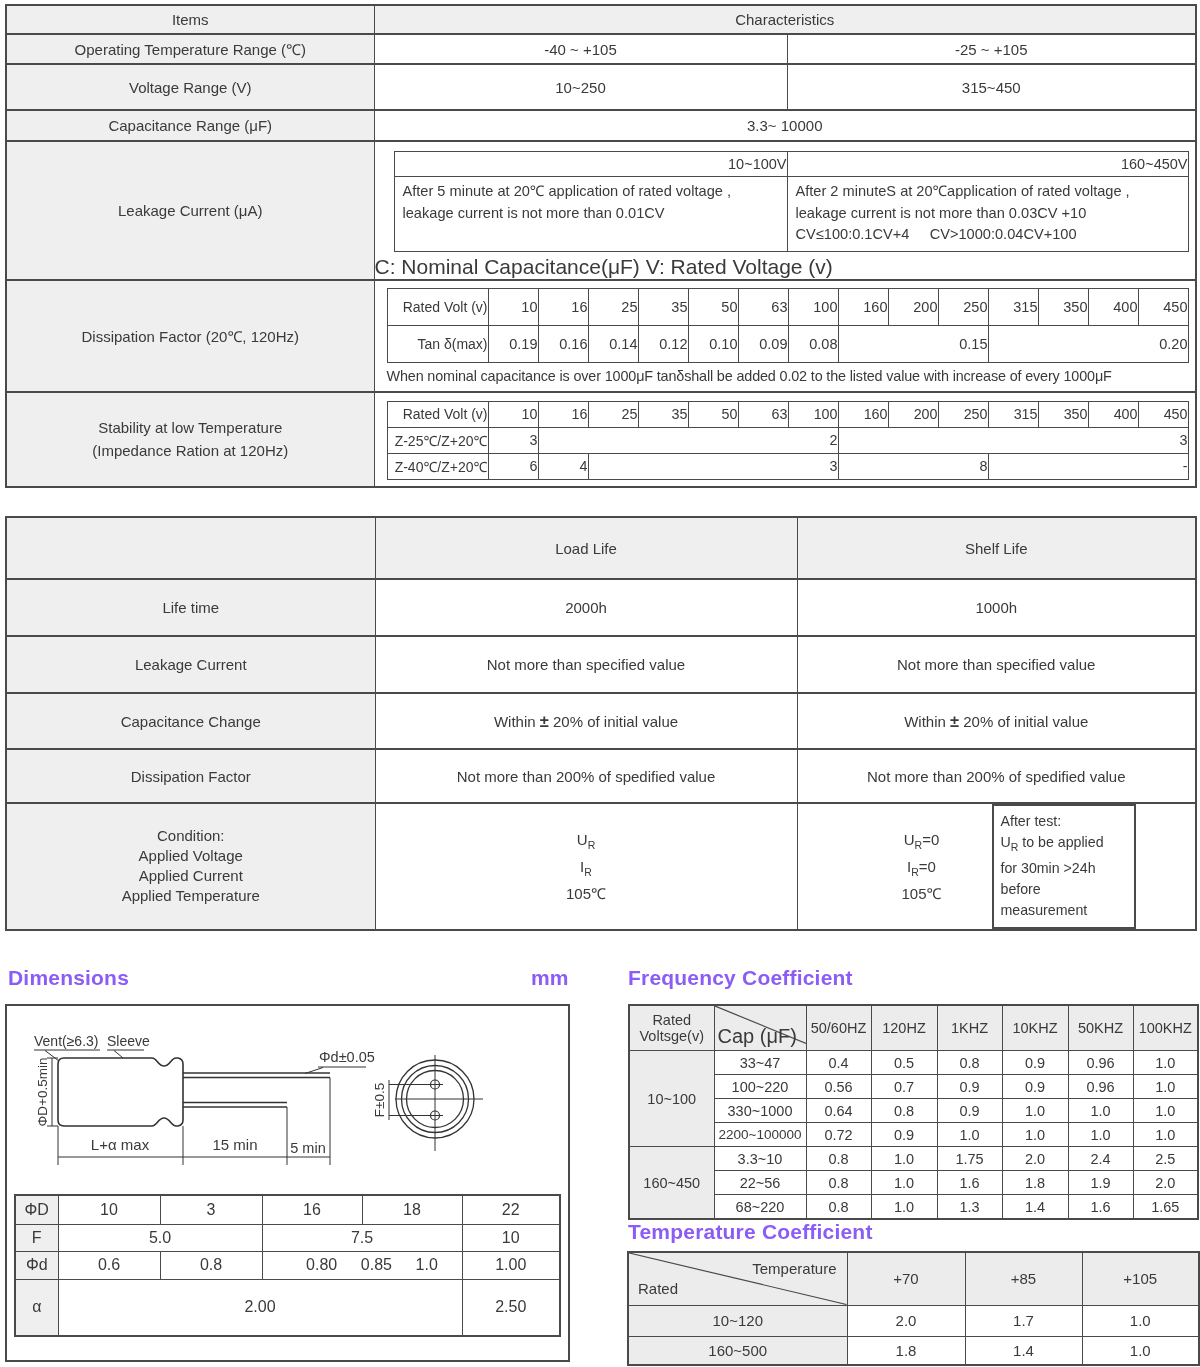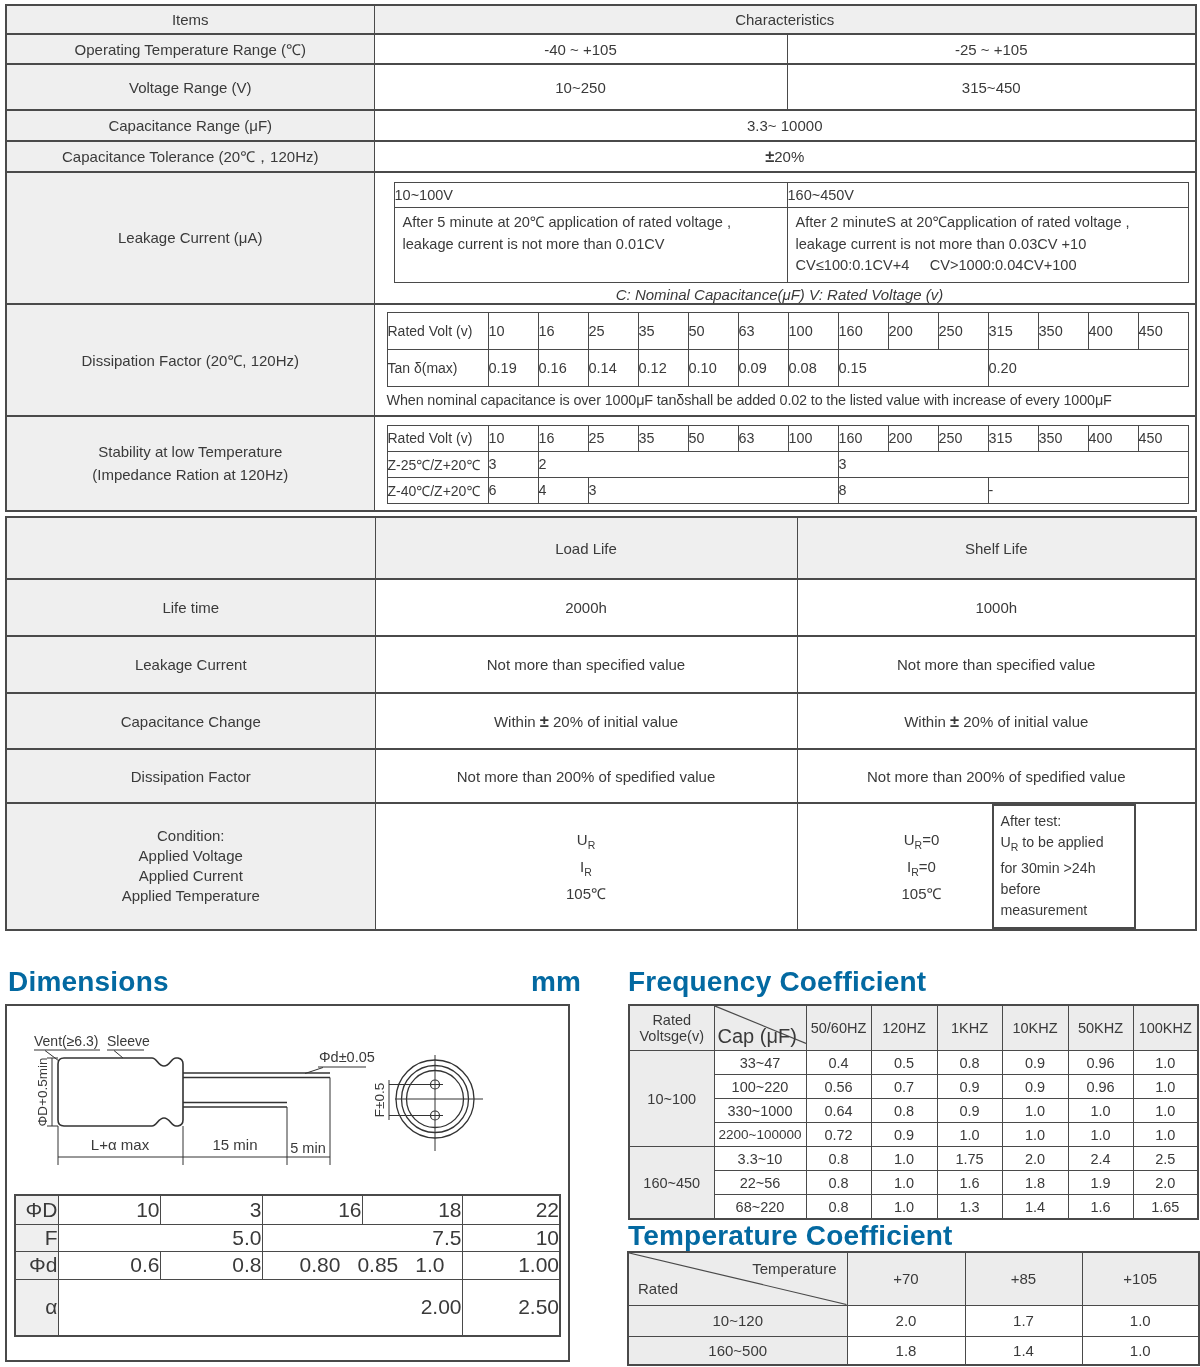--- a/index.html
+++ b/index.html
@@ -7,51 +7,51 @@
   .page{position:absolute;inset:0;background:#fff;}
   table{border-collapse:collapse;table-layout:fixed;}
   
   .t1,.t2{position:absolute;left:5px;width:1190px;border:2px solid #4a4a4a;}
   .t1{top:4px;}
   .t2{top:516px;}
   .t1 td,.t2 td{border:1px solid #4a4a4a;border-top-width:2px;border-bottom-width:2px;font-size:15px;text-align:center;vertical-align:middle;padding:0;}
   .lab{background:#efefef;}
   
   .mini{border:1px solid #4a4a4a;}
-  .mini td{border:1px solid #4a4a4a;font-size:14.5px;text-align:left;vertical-align:middle;padding:0;}
+  .mini td{border:1px solid #4a4a4a;font-size:14.5px;text-align:right;vertical-align:middle;padding:0;}
   .bigcell{text-align:left !important;vertical-align:top !important;}
   .leak{width:794px;margin:9px 0 0 19px;}
   .leak .lh td{height:24px;}
   .leak .lb td{text-align:left;padding:4px 8px 5px 8px;line-height:21.5px;font-size:14.6px;vertical-align:top;}
-  .footnote{text-align:center;font-size:15px;margin-top:3px;width:810px;font-style:italic;}
+  .footnote{font-size:21px;margin-top:3px;width:810px;}
   .diss,.stab{width:801px;margin-left:12px;}
   .diss{margin-top:7px;}
   .diss td{height:36px;}
   .stab{margin-top:8px;}
   .stab td{height:25px;font-size:14.3px;}
   .rv{font-size:14px !important;}
   .dissnote{font-size:14.4px;margin:5px 0 0 12px;text-align:left;letter-spacing:-0.15px;white-space:nowrap;}
   .stlab div{line-height:23px;}
   
   .condlab div{line-height:20px;}
   .condv div{line-height:21px;}
   sub{font-size:10.5px;}
   .pm{font-weight:bold;font-size:16.5px;}
   .shelfwrap{display:flex;align-items:center;padding-left:58px;}
   .condvleft{width:132px;text-align:center;}
   .notebox{border:2px solid #4a4a4a;width:126px;margin-left:4px;padding:5px 7px 6px 7px;text-align:left;font-size:14.2px;line-height:17px;}
   
-  .sec-title{position:absolute;font-size:28px;font-weight:bold;color:#0369a1;letter-spacing:0.2px;}
+  .sec-title{position:absolute;font-size:21px;font-weight:bold;color:#8b5cf6;letter-spacing:0.2px;}
   
   .dimbox{position:absolute;left:5px;top:1004px;width:561px;height:354px;border:2px solid #4a4a4a;}
   .draw{position:absolute;left:0;top:8px;}
   .draw line,.draw path,.draw circle{stroke:#333;fill:none;}
   .draw text{fill:#3a3a3a;stroke:none;font-family:"Liberation Sans",sans-serif;}
   .dimt{position:absolute;left:7px;top:188px;width:545px;border:2px solid #4a4a4a;}
-  .dimt td{border:1px solid #4a4a4a;font-size:21px;text-align:right;vertical-align:middle;padding:0;}
+  .dimt td{border:1px solid #4a4a4a;font-size:16px;text-align:center;vertical-align:middle;padding:0;}
   .spread{display:flex;justify-content:space-evenly;padding-left:20px;}
   
   .freqt{position:absolute;left:628px;top:1004px;width:569px;border:2px solid #4a4a4a;}
   .freqt td{border:1px solid #4a4a4a;font-size:14.5px;text-align:center;vertical-align:middle;padding:0;height:23px;}
   .freqt .fh td{height:44px;}
   .g{background:#ececec;}
   .capcell{position:relative;}
   .capl{position:absolute;left:3px;bottom:2px;font-size:20px;}
   .diag{position:absolute;inset:0;width:100%;height:100%;}
   .diag line{stroke:#4a4a4a;}
@@ -83,24 +83,20 @@
       <td>-25 ~ +105</td>
     </tr>
     <tr style="height:46px">
       <td class="lab">Voltage Range (V)</td>
       <td>10~250</td>
       <td>315~450</td>
     </tr>
     <tr style="height:31px">
       <td class="lab">Capacitance Range (μF)</td>
       <td colspan="2">3.3~ 10000</td>
-    </tr>
-    <tr style="height:31px">
-      <td class="lab">Capacitance Tolerance (20℃，120Hz)</td>
-      <td colspan="2"><span class="pm">±</span><span>20%</span></td>
     </tr>
 
     <tr style="height:128px">
       <td class="lab">Leakage Current (μA)</td>
       <td colspan="2" class="bigcell">
         <table class="mini leak">
           <colgroup>
                 <col style="width:393px">
                 <col style="width:401px">
               </colgroup>

